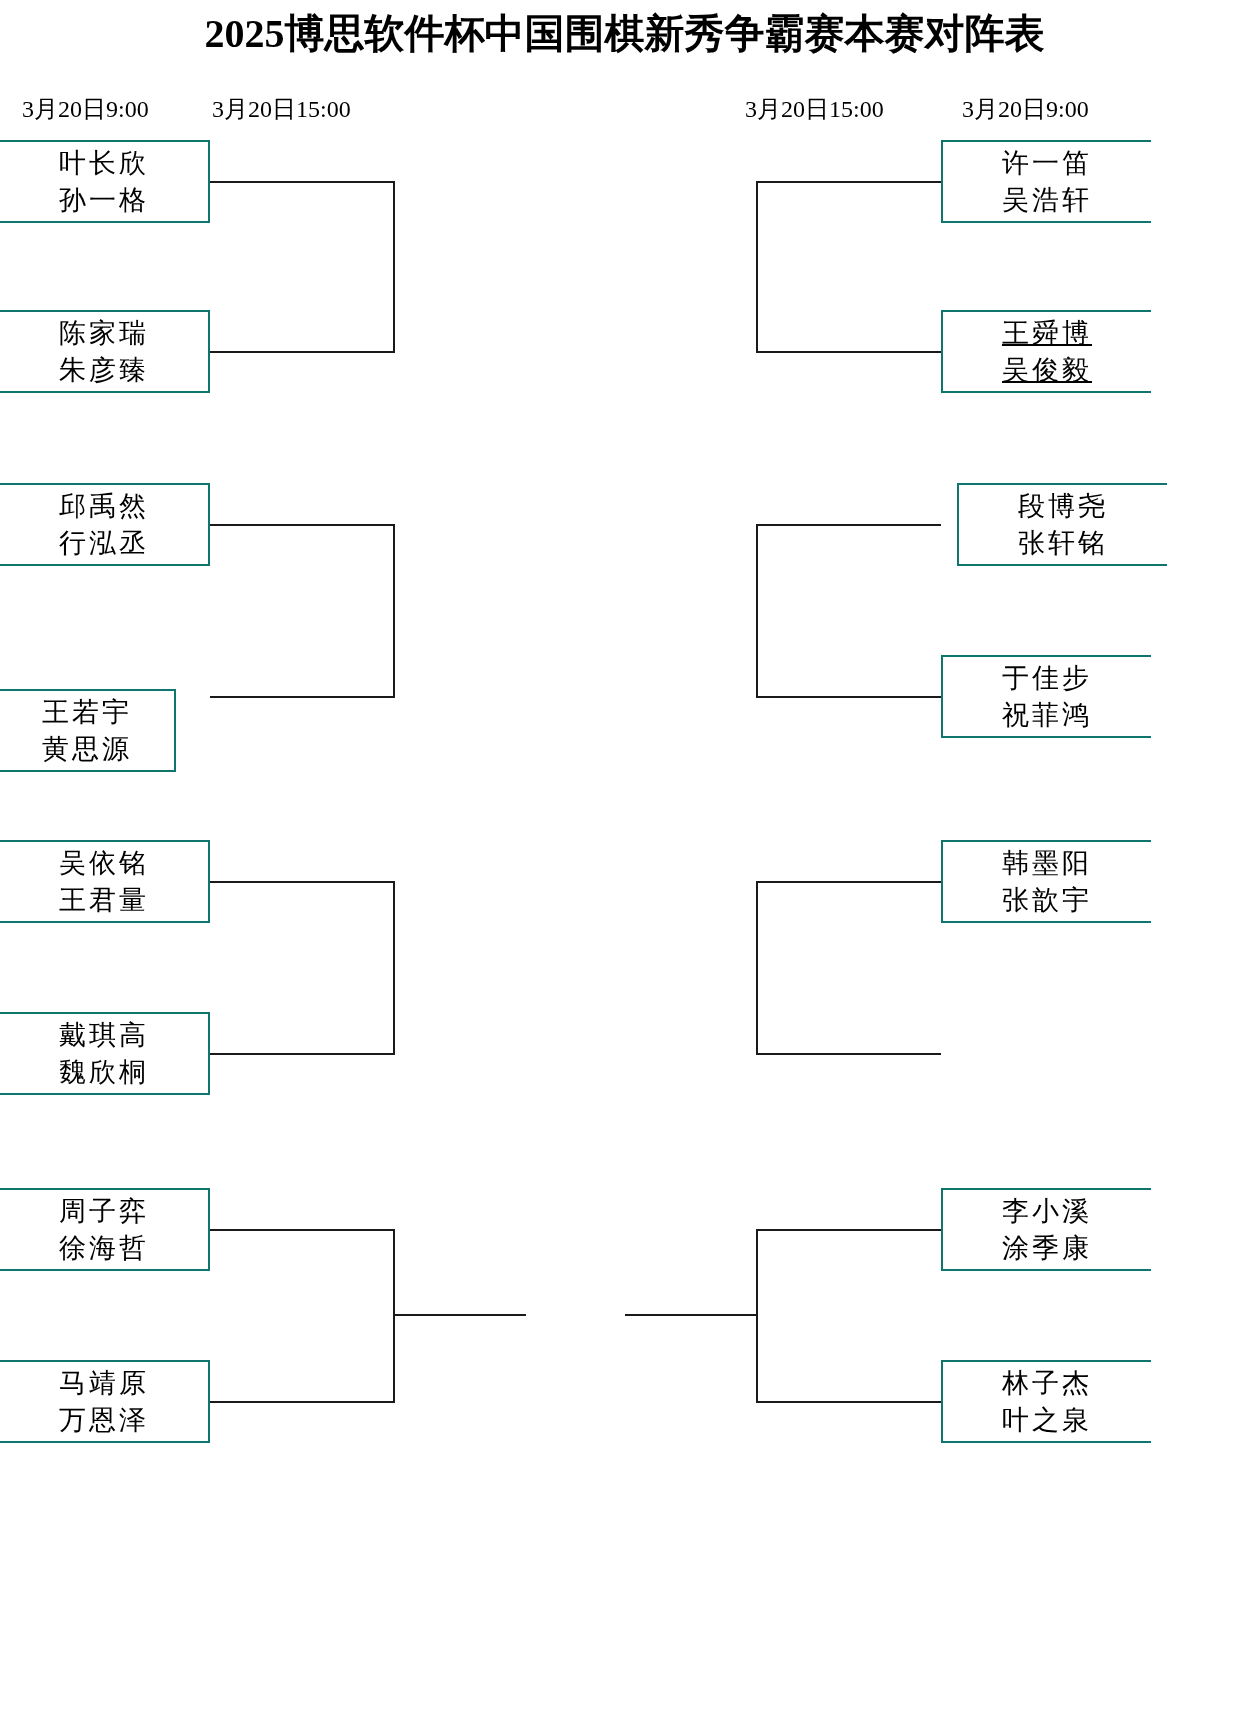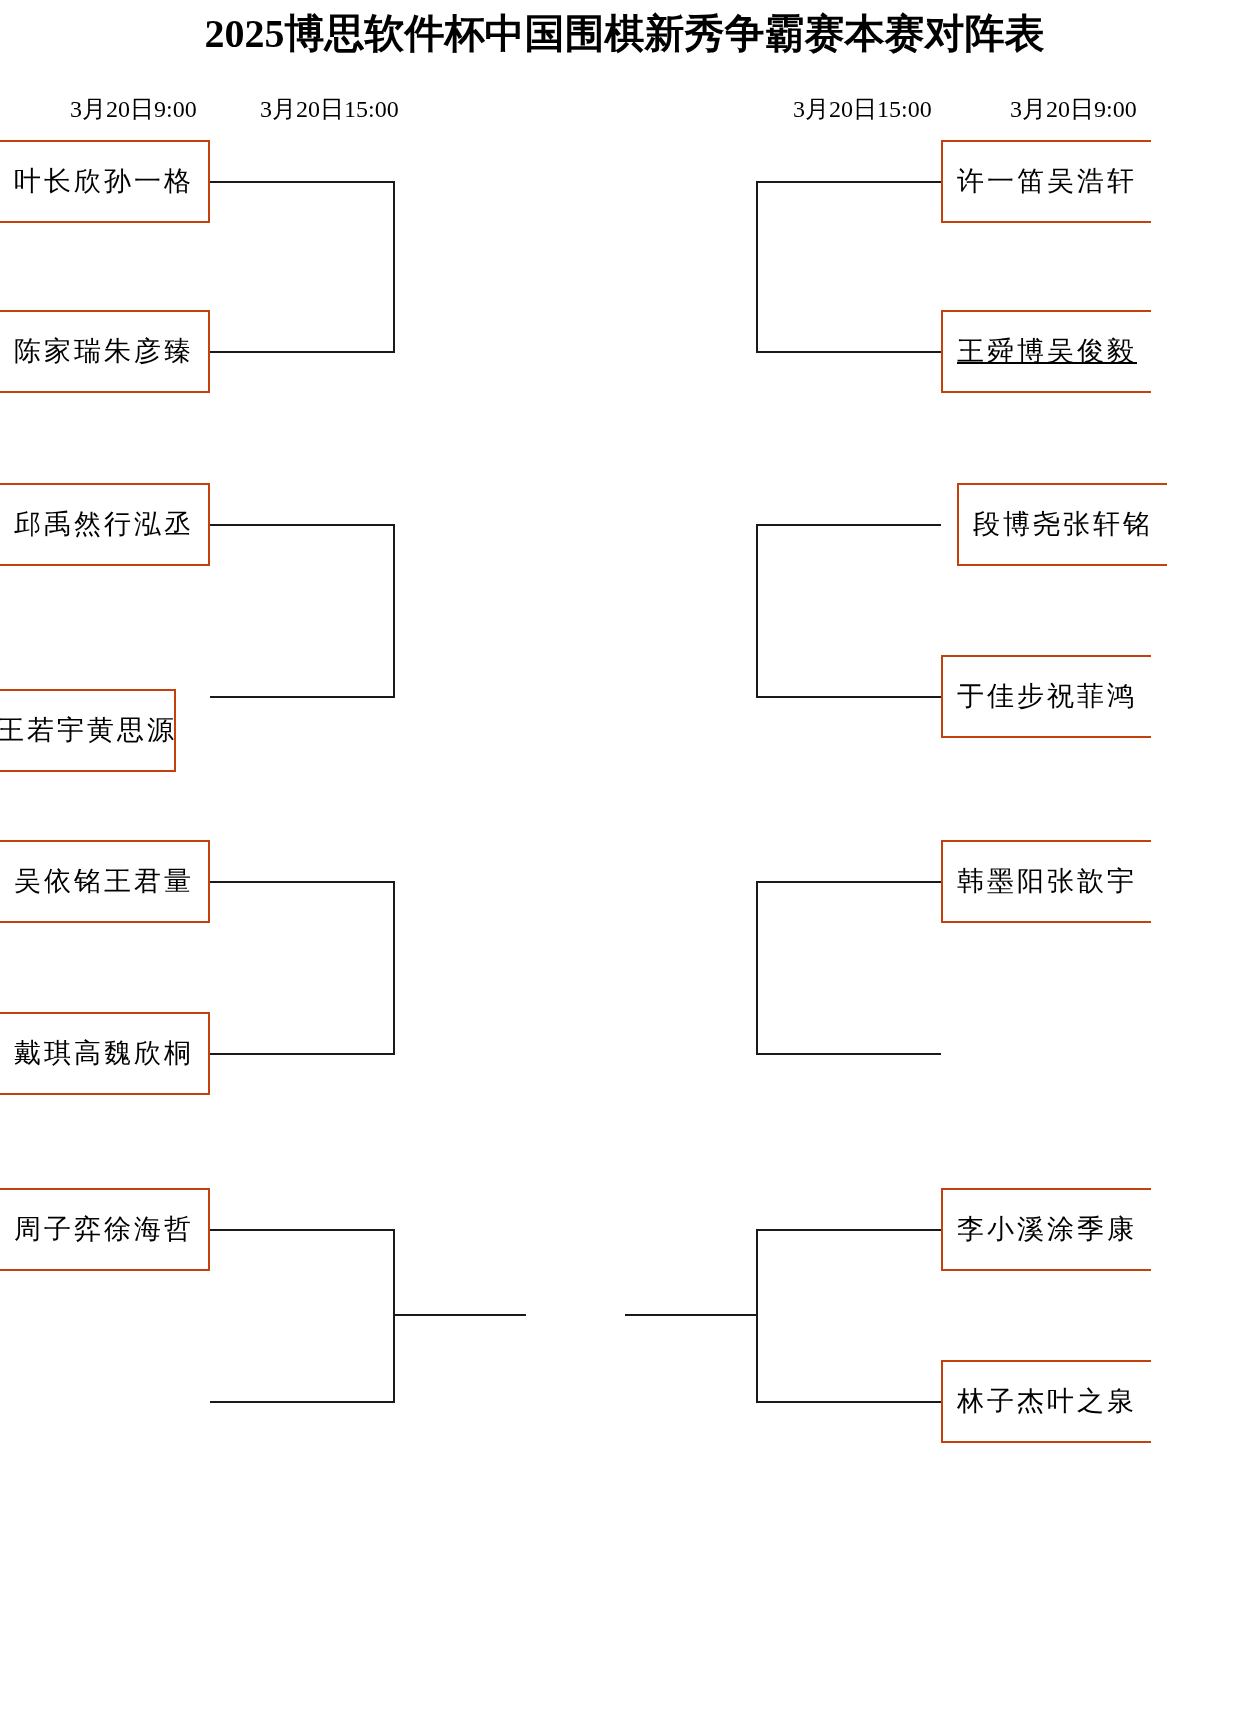--- a/index.html
+++ b/index.html
@@ -23,31 +23,30 @@
     white-space:nowrap;
     font-family:"Liberation Serif","DejaVu Serif",serif;
   }
 
   
   .time-label{
     position:absolute;
     font-size:24px;
     white-space:nowrap;
     font-family:"Liberation Serif","DejaVu Serif",serif;
-    margin-left:48px;
   }
 
   
   .pair-box{
     position:absolute;
     box-sizing:border-box;
-    border:2px solid #c2410c;
+    border:2px solid #0f766e;
     background:#ffffff;
     display:flex;
-    flex-direction:row;
+    flex-direction:column;
     align-items:center;
     justify-content:center;
   }
   .pair-box .pname{
     font-size:27px;
     line-height:37px;
     white-space:nowrap;
     letter-spacing:3px;
     font-family:"Liberation Serif","DejaVu Serif",serif;
   }
@@ -101,20 +100,24 @@
     <span class="pname">吴依铭</span>
     <span class="pname">王君量</span>
   </div>
   <div class="pair-box left" style="left:0px;top:1012px;width:210px;height:83px;">
     <span class="pname">戴琪高</span>
     <span class="pname">魏欣桐</span>
   </div>
   <div class="pair-box left" style="left:0px;top:1188px;width:210px;height:83px;">
     <span class="pname">周子弈</span>
     <span class="pname">徐海哲</span>
+  </div>
+  <div class="pair-box left" style="left:0px;top:1360px;width:210px;height:83px;">
+    <span class="pname">马靖原</span>
+    <span class="pname">万恩泽</span>
   </div>
 
   <div class="pair-box right" style="left:941px;top:140px;width:210px;height:83px;">
     <span class="pname">许一笛</span>
     <span class="pname">吴浩轩</span>
   </div>
   <div class="pair-box right" style="left:941px;top:310px;width:210px;height:83px;text-decoration:underline;">
     <span class="pname">王舜博</span>
     <span class="pname">吴俊毅</span>
   </div>

